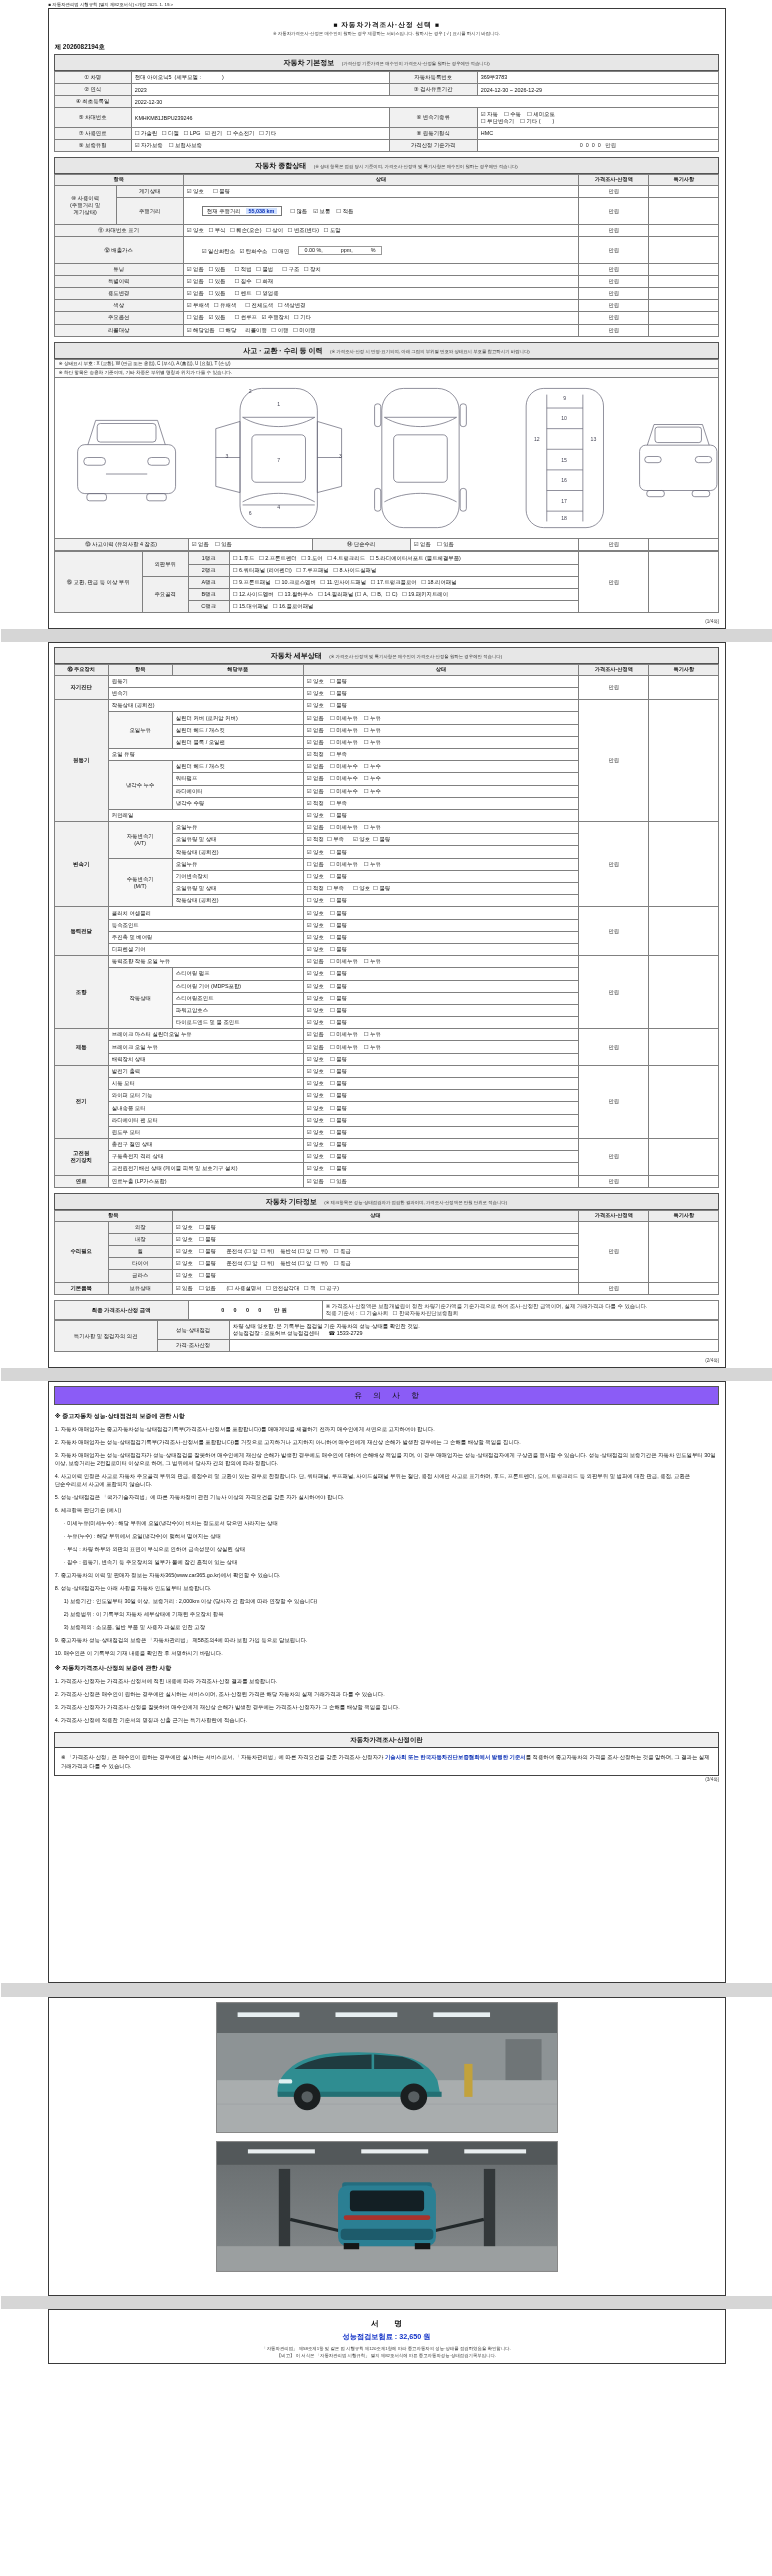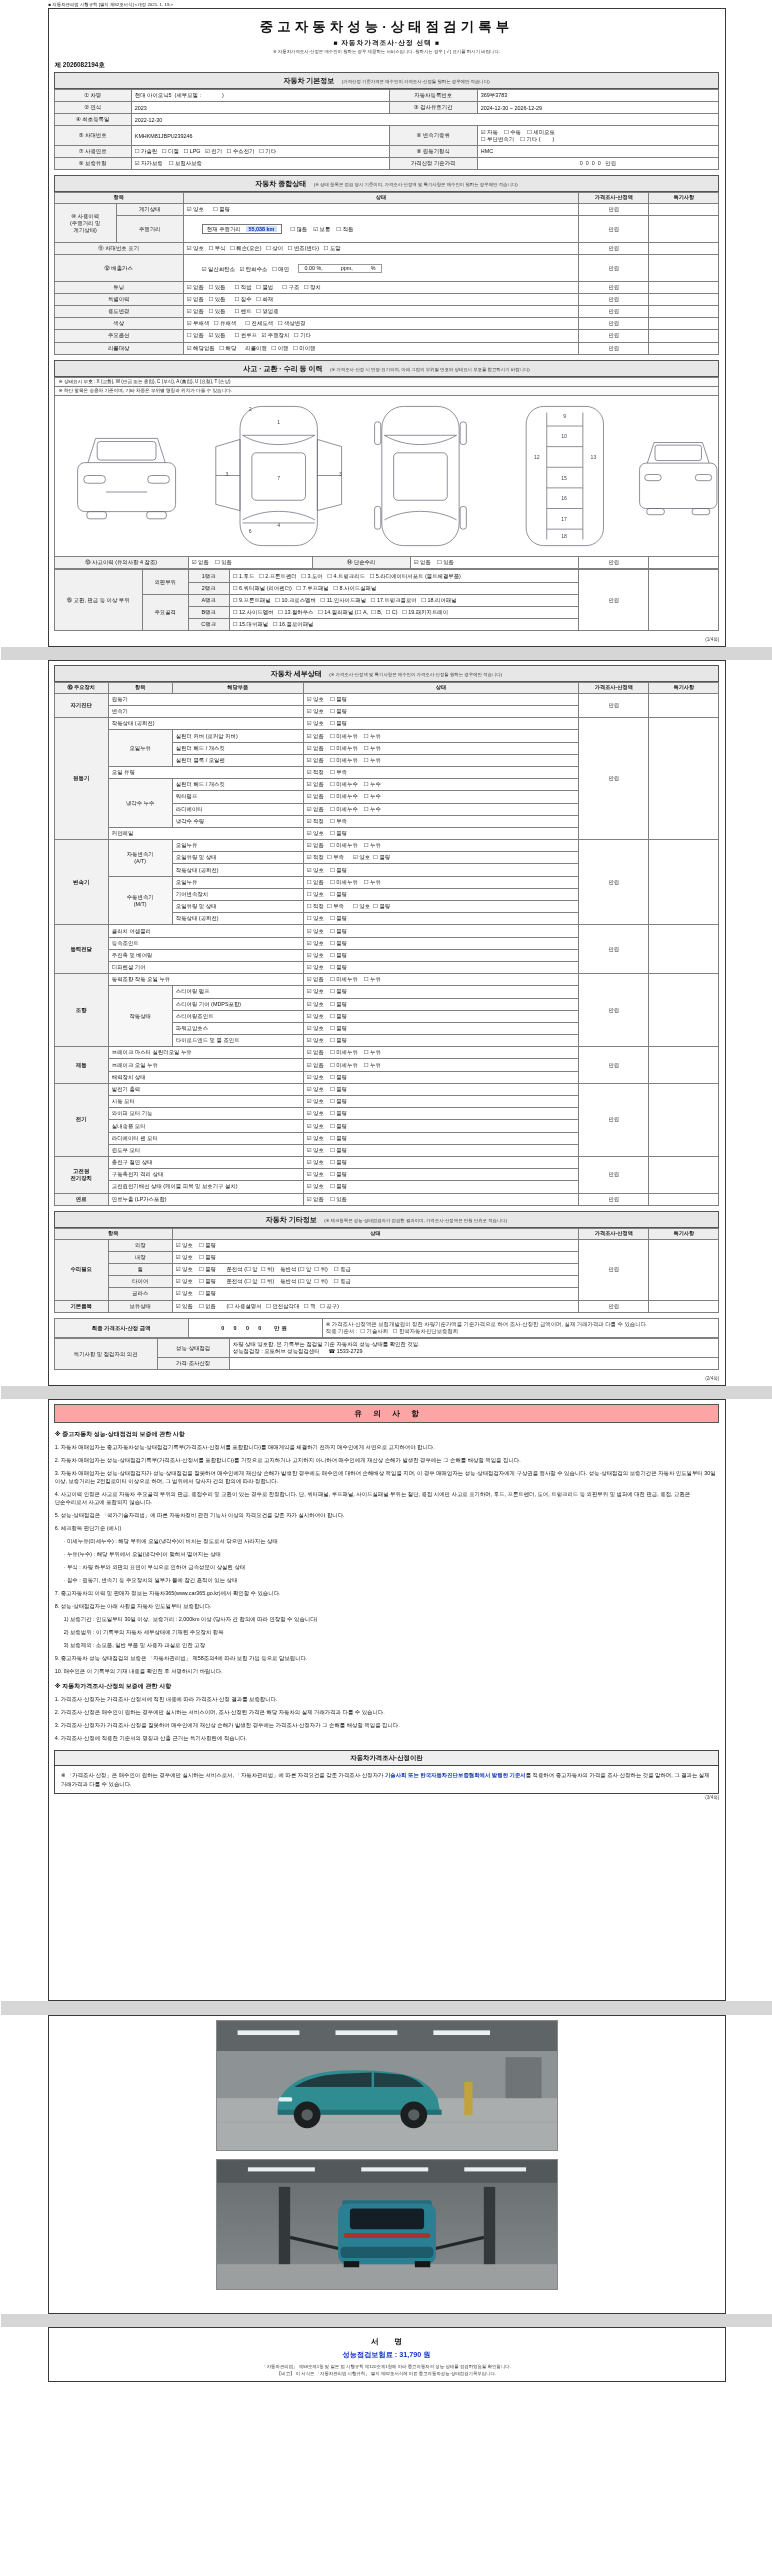--- a/index.html
+++ b/index.html
@@ -27,21 +27,21 @@
   .em-box{display:inline-block;border:0.5px solid #999;padding:0.5px 5.2px;margin-left:9.3px;}
   .legend{font-size:4.6px;color:#222;border:0.5px solid #808080;border-bottom:none;padding:1.5px 4.1px;background:#fbfbfb;}
   .diagrams{border:0.5px solid #808080;padding:2.1px;background:#fff;margin-bottom:-0.5px;}
   .pagemark{text-align:right;font-size:4.6px;color:#444;margin-top:1px;}
   .devcell{background:#f1f1f1;text-align:center;font-weight:bold;}
   .subcell{background:#f7f7f7;text-align:center;}
   .itemcell{}
   .final-label{font-weight:bold;font-size:6.4px;text-align:center;background:#f1f1f1;}
   .final-amount{font-weight:bold;font-size:6.7px;text-align:center;letter-spacing:2.1px;}
   .final-note{font-size:4.4px;color:#333;}
-  .notice-title{border:0.5px solid #555;background:#fca5a5;text-align:center;font-weight:bold;font-size:7.7px;letter-spacing:11.3px;padding:3.6px 0 3.6px 11.3px;margin-bottom:6.2px;}
+  .notice-title{border:0.5px solid #555;background:#8b5cf6;text-align:center;font-weight:normal;font-size:7.7px;letter-spacing:11.3px;padding:3.6px 0 3.6px 11.3px;margin-bottom:6.2px;}
   .notice-sec{font-weight:bold;font-size:6px;margin:6.2px 1px 4.1px;}
   .notice-item{font-size:5.4px;line-height:1.55;margin:0 1px 4.6px;white-space:pre-wrap;word-break:keep-all;}
   .notice-box{border:0.8px solid #444;margin-top:8.2px;}
   .notice-box-title{border-bottom:0.5px solid #444;background:#efefef;text-align:center;font-weight:bold;font-size:6.4px;padding:2.6px 0;}
   .notice-box-body{padding:4.6px 6.2px;font-size:5.4px;line-height:1.65;word-break:keep-all;}
   .notice-em{color:#0a2fb4;font-weight:bold;}
   .photo-head{border:0.5px solid #555;background:#efefef;text-align:center;font-weight:bold;font-size:7.2px;padding:3.6px 0;margin-bottom:7.2px;letter-spacing:3.1px;}
   .photo{display:block;margin:0 auto 8.2px;border:0.5px solid #888;}
   .sign-label{text-align:center;font-weight:bold;font-size:7.7px;letter-spacing:15.5px;padding:4.1px 0 1px;padding-left:15.5px;}
   .fee{text-align:center;color:#1232c8;font-weight:bold;font-size:7.2px;padding:2.6px 0;}
@@ -53,21 +53,20 @@
 </head>
 <body>
 
 <div class="sheet">
 
   <div class="formref">■ 자동차관리법 시행규칙 [별지 제82호서식] &lt;개정 2021. 1. 19.&gt;</div>
 
   <section class="block b1">
 
     <div class="titlewrap">
-      <div class="doc-title">중고자동차성능·상태점검기록부</div>
       <div class="doc-subtitle">■ 자동차가격조사·산정 선택 ■</div>
       <div class="doc-subnote">※ 자동차가격조사·산정은 매수인이 원하는 경우 제공하는 서비스입니다. 원하시는 경우 [ √ ] 표시를 하시기 바랍니다.</div>
     </div>
     <div class="docno">제 2026082194호</div>
 
     <div class="band">
       <span class="band-title">자동차 기본정보</span>
       <span class="band-note">(가격산정 기준가격은 매수인이 가격조사·산정을 원하는 경우에만 적습니다)</span>
     </div>
 
@@ -788,19 +787,19 @@
       <rect x="240" y="168" width="180" height="22" rx="8" fill="#1d5b6b"></rect>
       <rect x="246" y="196" width="30" height="12" fill="#141617"></rect>
       <rect x="384" y="196" width="30" height="12" fill="#141617"></rect>
     </svg>
   </section>
 
   <div class="gap"></div>
 
   <section class="block b5">
     <div class="sign-label">서명</div>
-    <div class="fee">성능점검보험료 : 31,790 원</div>
+    <div class="fee">성능점검보험료 : 32,650 원</div>
     <div class="footer-tiny">「자동차관리법」 제58조제1항 및 같은 법 시행규칙 제120조제1항에 따라 중고자동차의 성능·상태를 점검하였음을 확인합니다.</div>
     <div class="footer-tiny">【비고】 이 서식은 「자동차관리법 시행규칙」 별지 제82호서식에 따른 중고자동차성능·상태점검기록부입니다.</div>
   </section>
 
 </div>
 
 
 </body></html>

